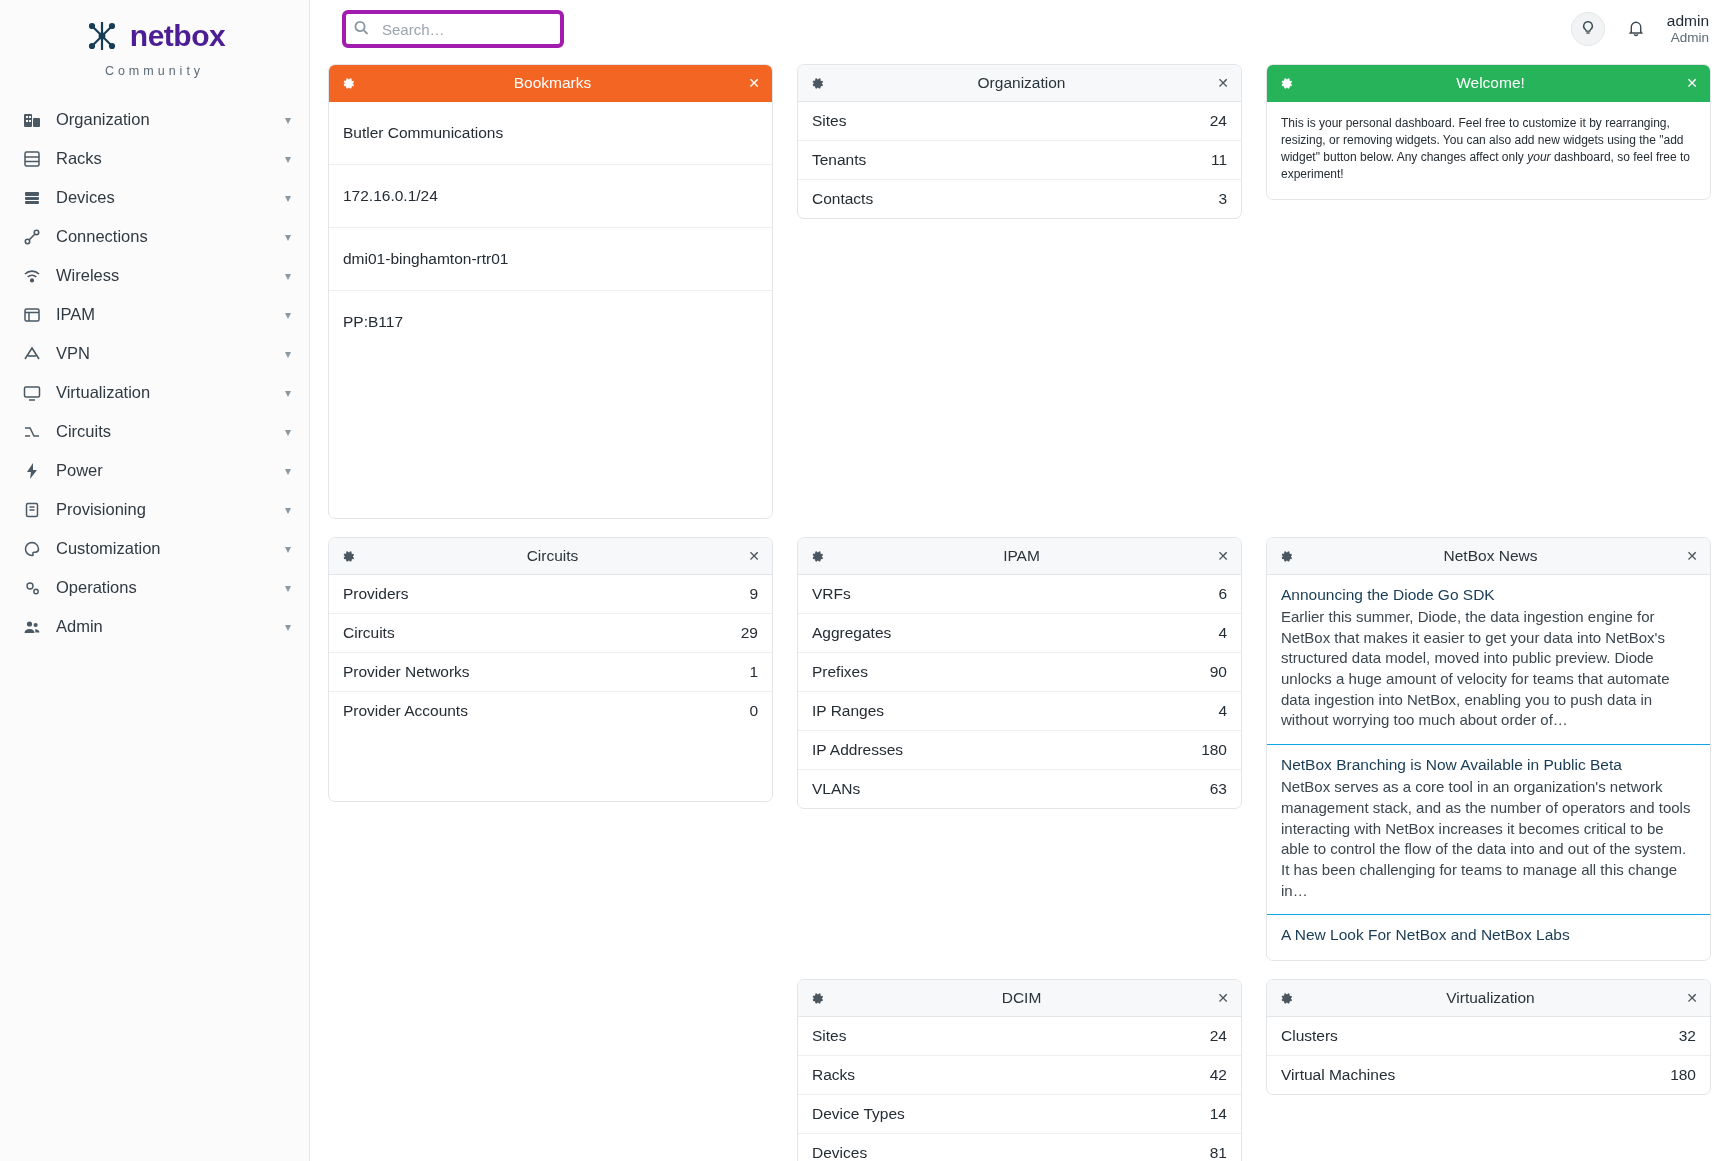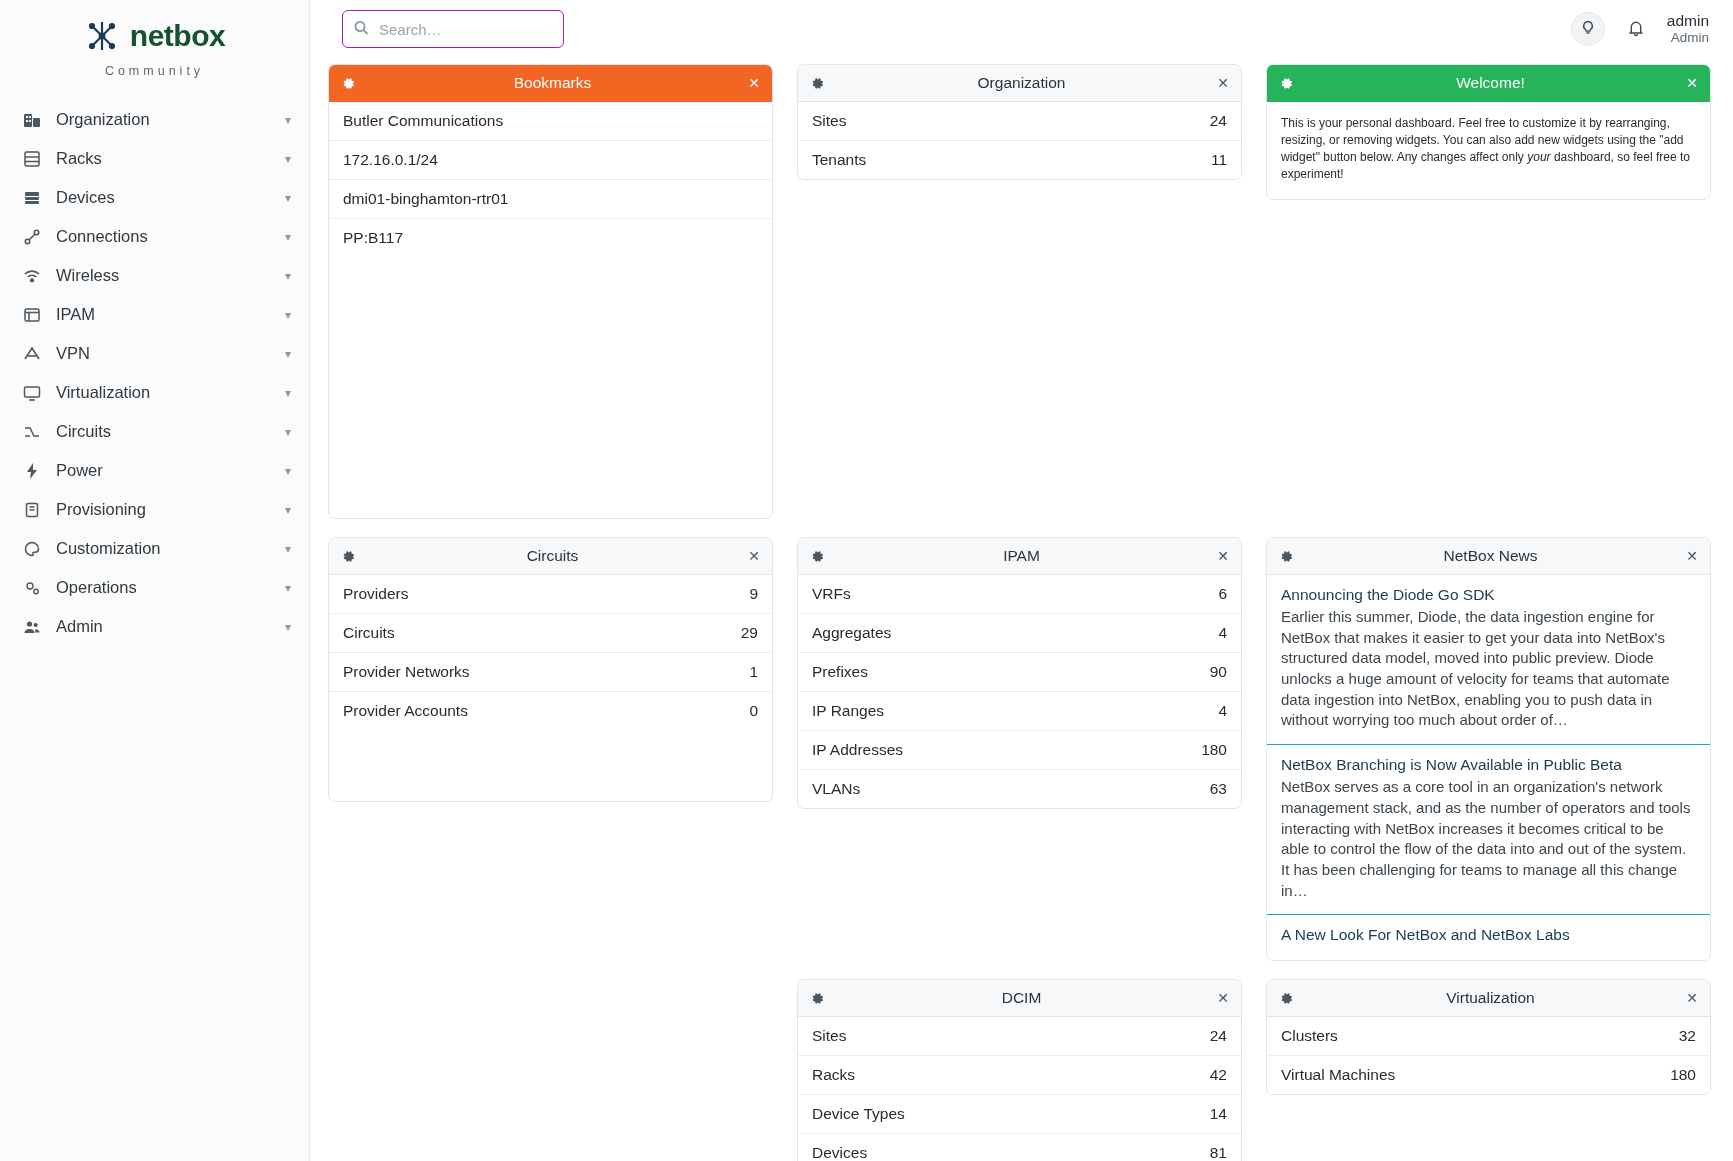--- a/index.html
+++ b/index.html
@@ -22,21 +22,21 @@
     border-right: 1px solid #e6e6e6;
     padding-top: 8px;
   }
   .brand {
     display: flex; flex-direction: column; align-items: center;
     padding: 10px 0 18px 0;
   }
   .brand-row { display: flex; align-items: center; gap: 10px; }
   .brand-mark { width: 36px; height: 36px; }
   .brand-text {
-    font-size: 30px; font-weight: 700; color: #14532d; letter-spacing: -0.5px;
+    font-size: 30px; font-weight: 700; color: #4c1d95; letter-spacing: -0.5px;
   }
   .brand-sub {
     font-size: 12.5px; letter-spacing: 4px; color: #5a6b76; margin-top: 10px;
     text-transform: none;
   }
   .nav { padding: 4px 0 20px 0; }
   .nav-item {
     display: flex; align-items: center;
     height: 39px;
     padding: 0 18px 0 22px;
@@ -62,21 +62,21 @@
     gap: 16px;
   }
   .search-box {
     position: relative;
     width: 222px;
     margin-left: 12px;
   }
   .search-input {
     width: 100%;
     height: 38px;
-    border: 1px solid #a21caf;
+    border: 4px solid #a21caf;
     border-radius: 6px;
     padding: 0 10px 0 36px;
     font-size: 15px;
     color: #24292f;
     background: #fff;
     outline: none;
     font-family: "Liberation Sans", sans-serif;
   }
   .search-input::placeholder { color: #9aa4ad; }
   .search-ico {
@@ -141,21 +141,21 @@
   .list-row {
     display: flex; align-items: center; justify-content: space-between;
     padding: 10px 14px;
     border-bottom: 1px solid #eceef0;
     font-size: 15.5px;
     color: #252d34;
   }
   .list-row:last-child { border-bottom: none; }
   .list-row .val { color: #252d34; }
   .bm-row {
-    padding: 10px 14px; border-bottom: 1px solid #eceef0; font-size: 15.5px;
+    padding: 22px 14px; border-bottom: 1px solid #eceef0; font-size: 15.5px;
     color: #252d34; cursor: pointer;
   }
   .bm-row:last-child { border-bottom: none; }
 
   .fixed-h-bookmarks { min-height: 455px; }
   .fixed-h-circuits { min-height: 265px; }
   .fixed-h-dcim { min-height: 265px; }
 
   .welcome-body { padding: 13px 14px 16px 14px; font-size: 12px; line-height: 1.42; color: #252d34; }
   .welcome-body em { font-style: italic; }
@@ -423,20 +423,24 @@
         </div>
         <div class="card-body">
           <div class="list-row">
             <span>Sites</span>
             <span class="val">24</span>
           </div>
           <div class="list-row">
             <span>Tenants</span>
             <span class="val">11</span>
           </div>
+          <div class="list-row">
+            <span>Contacts</span>
+            <span class="val">3</span>
+          </div>
         </div>
       </section>
 
       <section class="card">
         <div class="card-head green">
           <span class="gear">
             <svg width="15" height="15" viewBox="0 0 16 16" fill="currentColor">
                 <path d="M8 5.2A2.8 2.8 0 1 0 8 10.8 2.8 2.8 0 0 0 8 5.2zm0 4.2a1.4 1.4 0 1 1 0-2.8 1.4 1.4 0 0 1 0 2.8z"></path>
                 <path d="M14 9.1l-1.2-.4a4.9 4.9 0 0 0 0-1.4L14 6.9l-.7-1.8-1.2.3a5 5 0 0 0-1-1L11.4 3 9.6 2.3 9.1 3.4a5 5 0 0 0-1.4 0L7.2 2.3 5.4 3l.3 1.2a5 5 0 0 0-1 1L3.5 4.9 2.8 6.7l1.1.5a5 5 0 0 0 0 1.4l-1.1.5.7 1.8 1.2-.3a5 5 0 0 0 1 1l-.3 1.2 1.8.7.5-1.1a5 5 0 0 0 1.4 0l.5 1.1 1.8-.7-.3-1.2a5 5 0 0 0 1-1l1.2.3z"></path>
               </svg>

